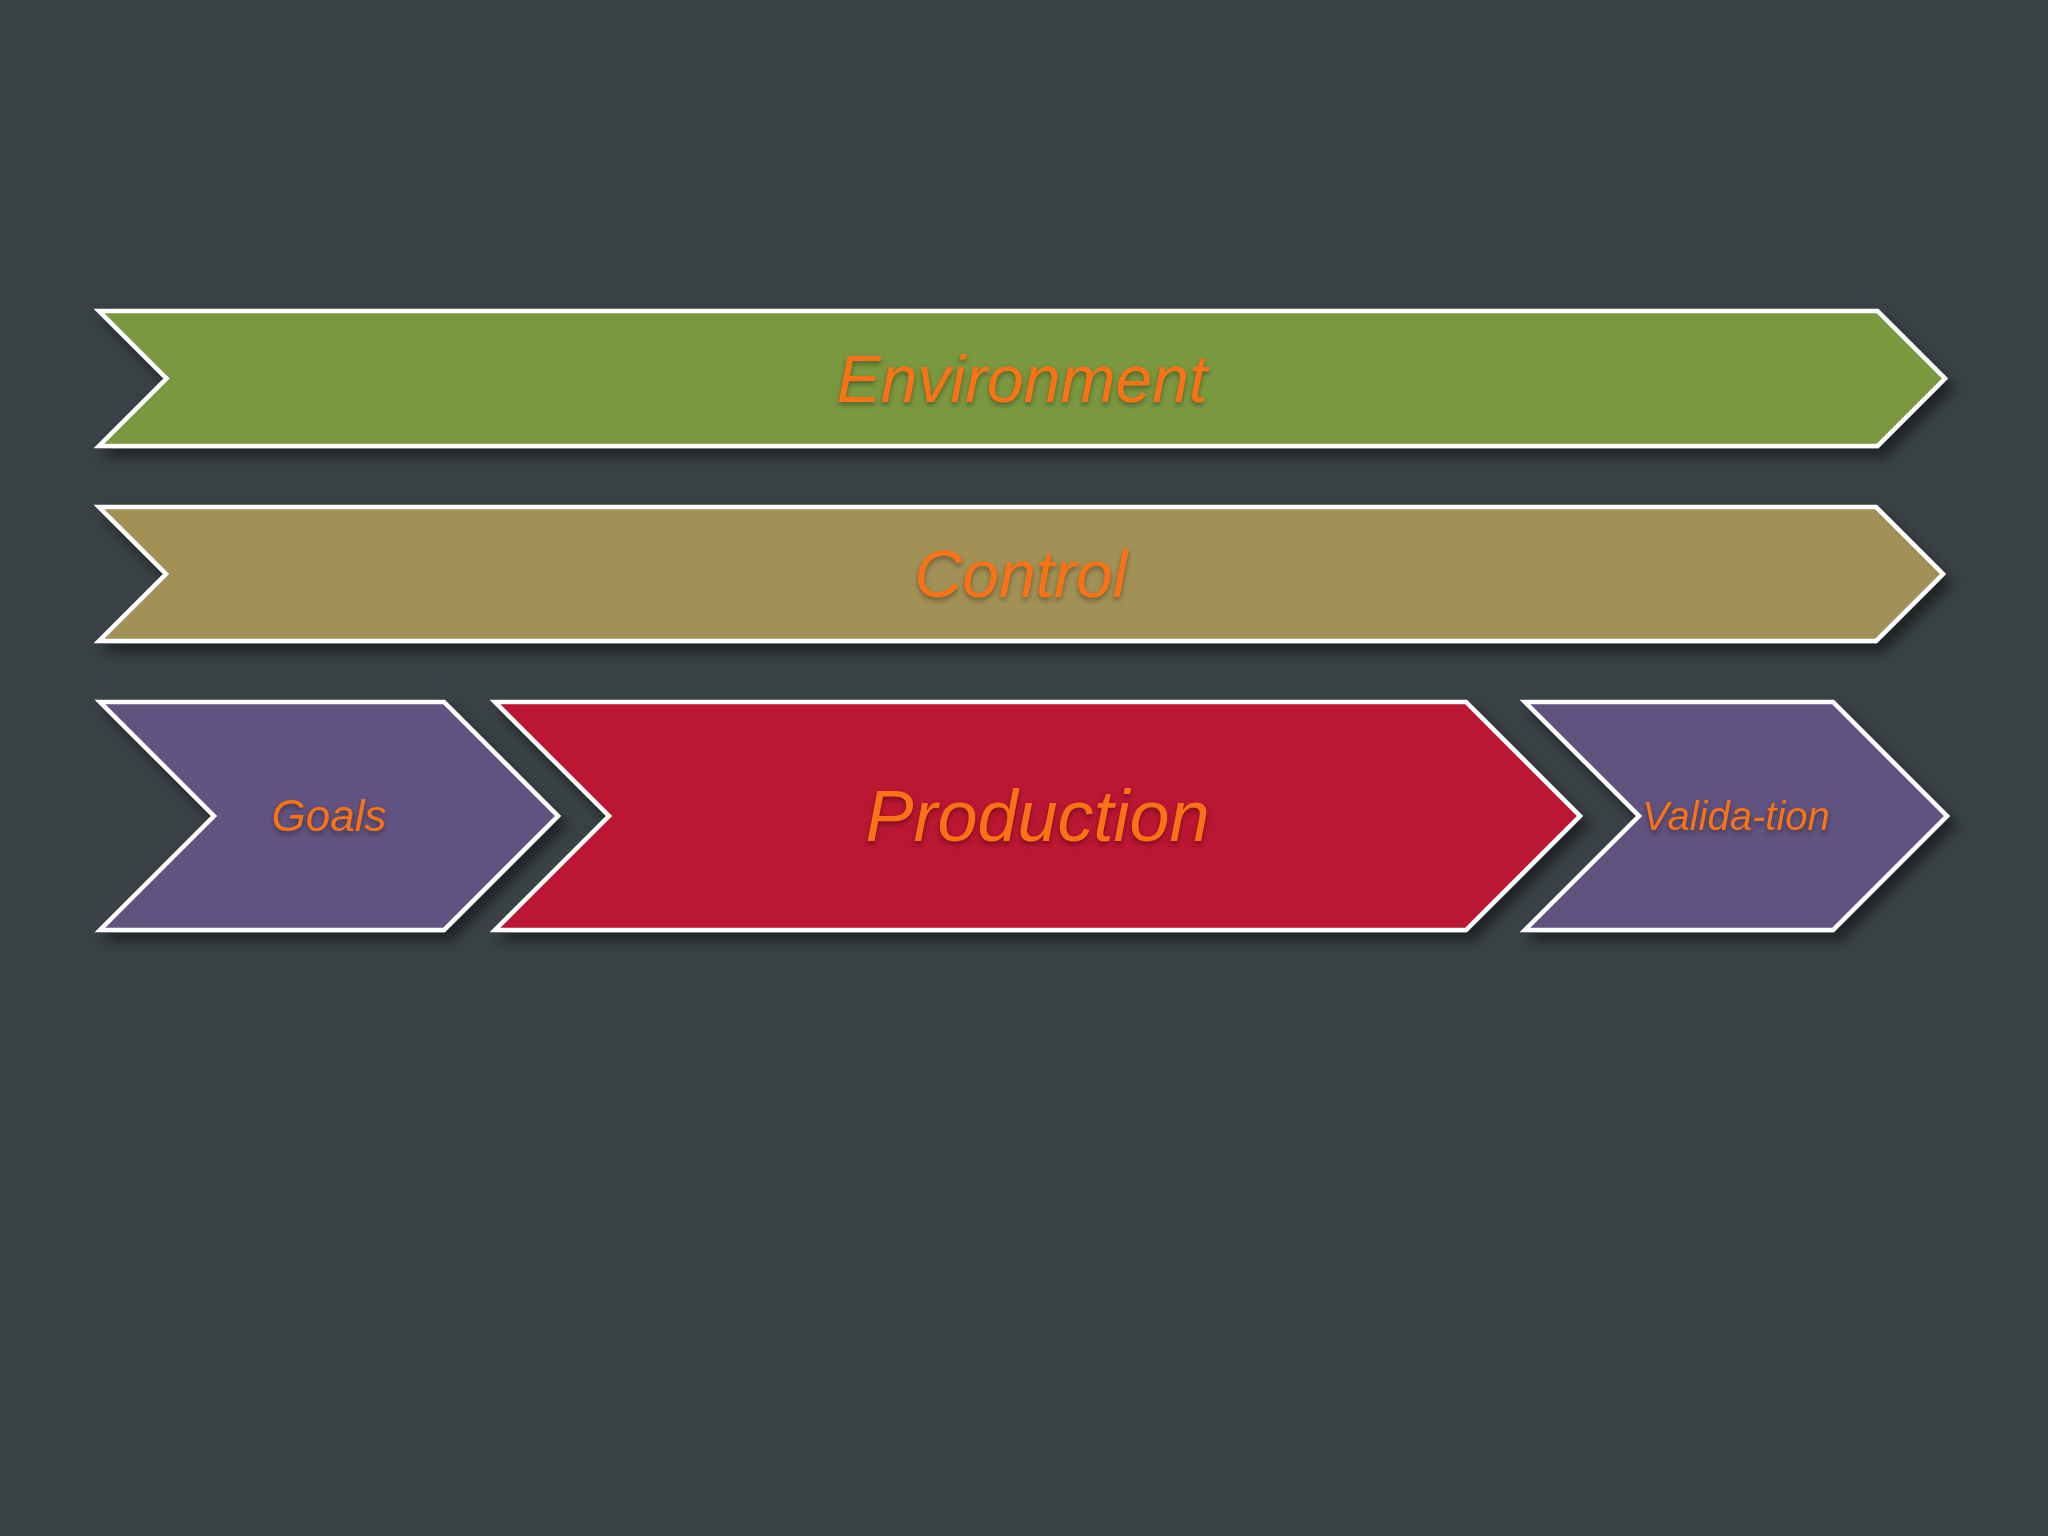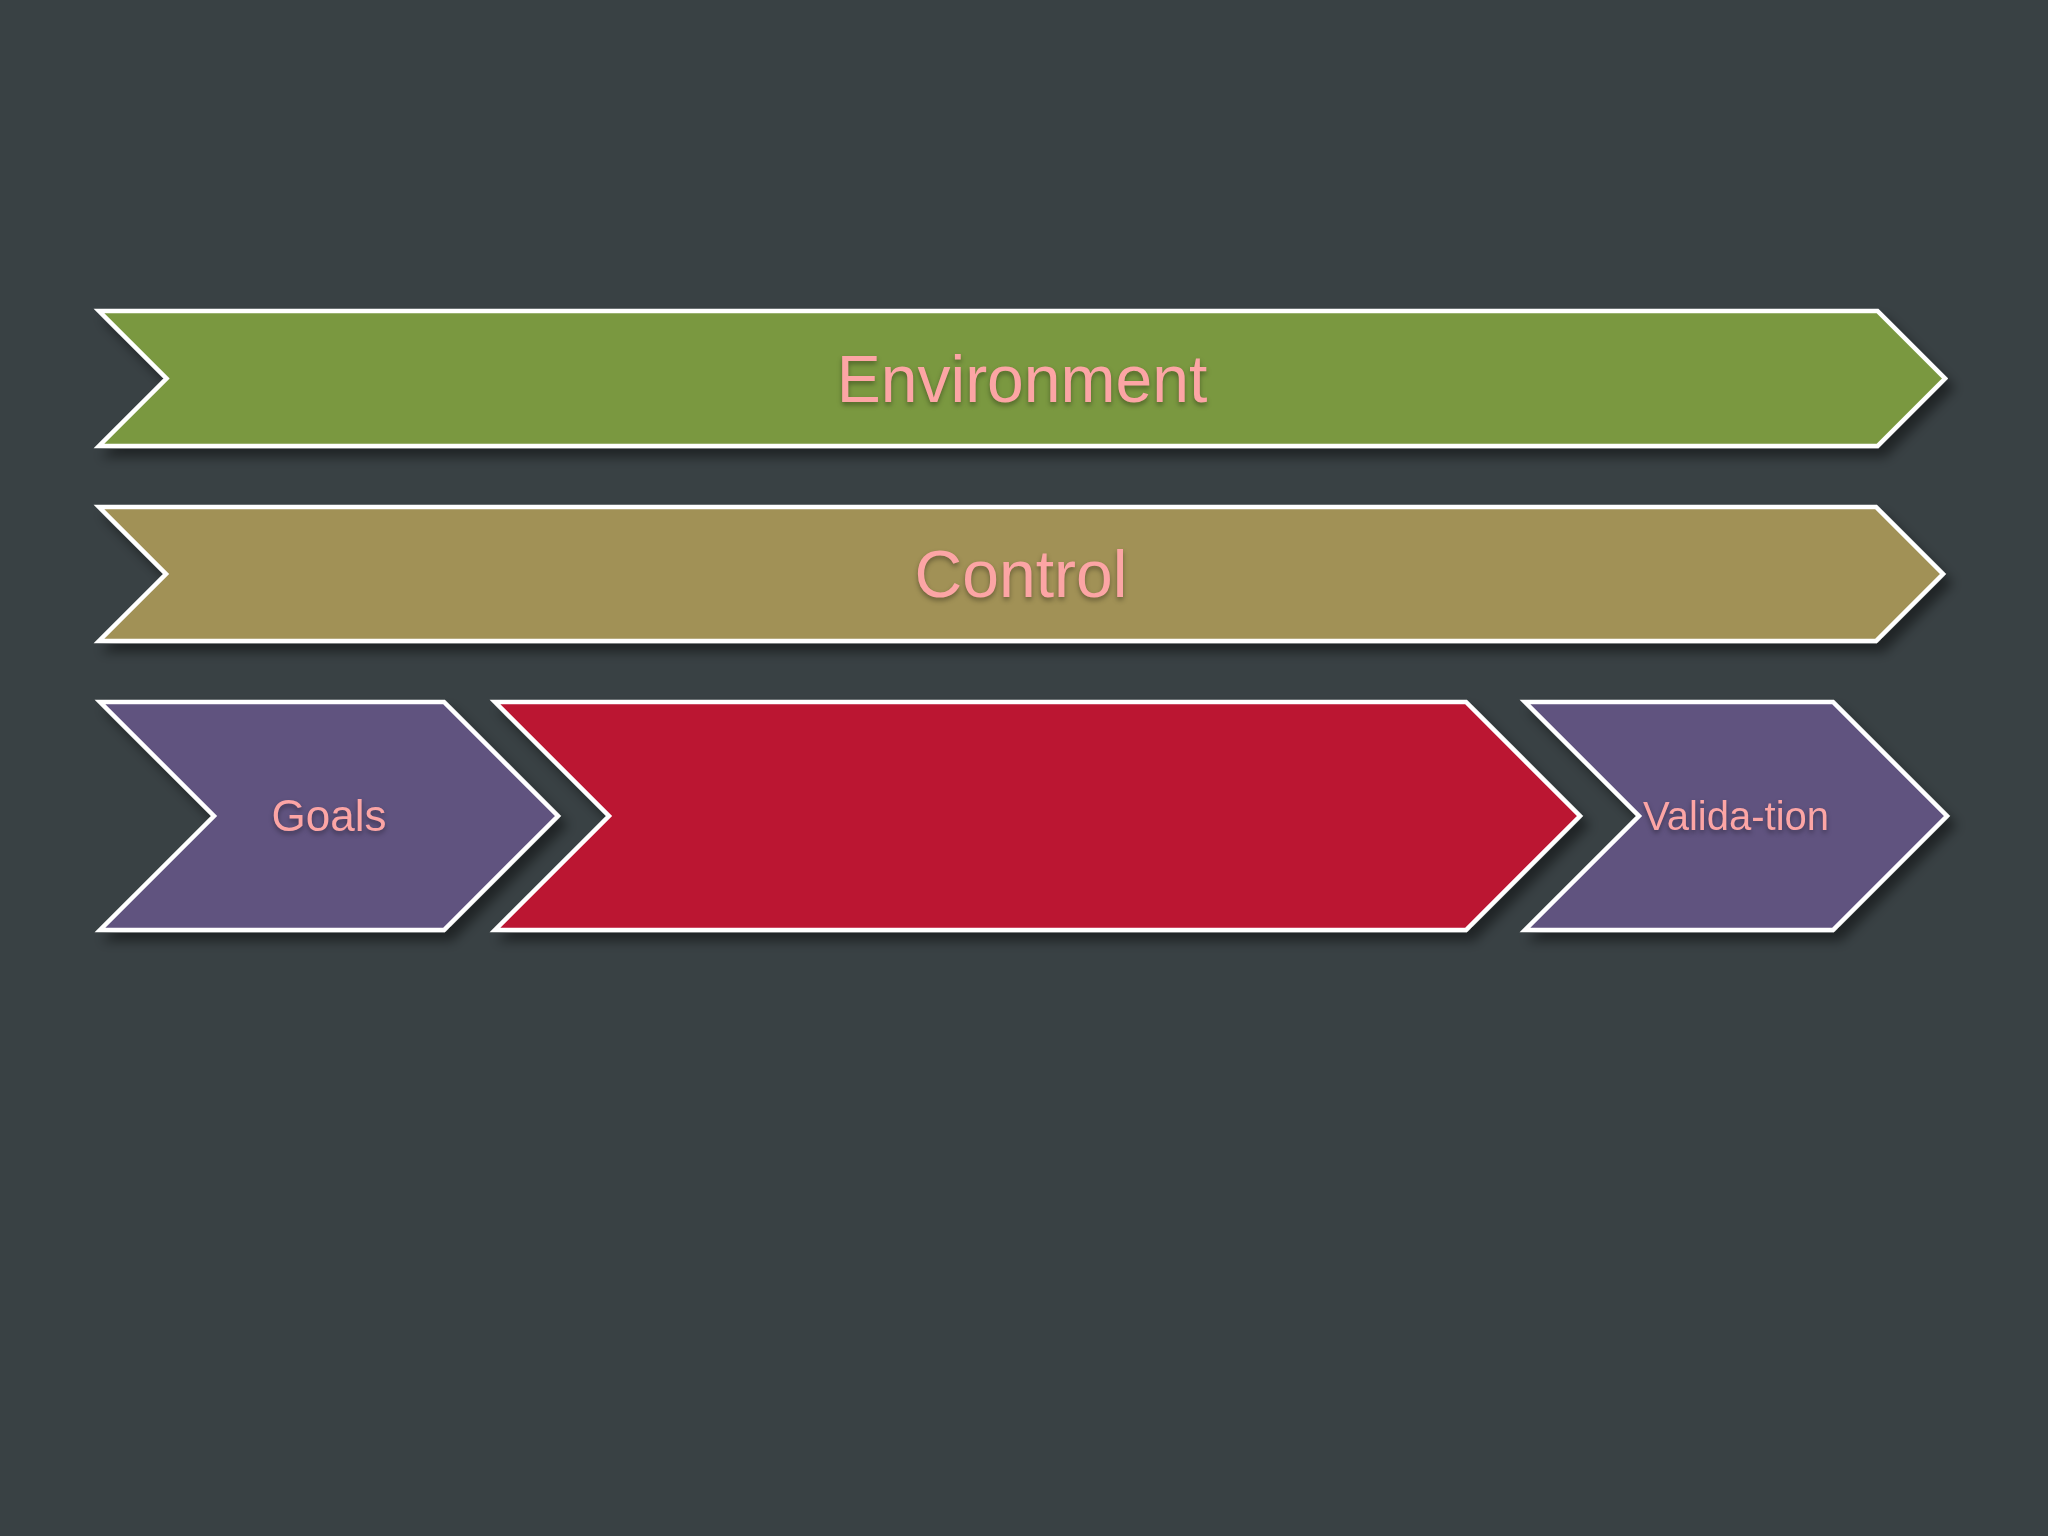--- a/index.html
+++ b/index.html
@@ -28,24 +28,25 @@
     stroke: #ffffff;
     stroke-width: 4.5;
     stroke-linejoin: miter;
     filter: url(#arrow-shadow);
   }
   .label {
     position: absolute;
     display: flex;
     align-items: center;
     justify-content: center;
-    color: #fca5a5;
+    color: #f97316;
     text-shadow: 0 3px 5px rgba(0,0,0,0.35);
     white-space: pre;
     pointer-events: none;
+    font-style: italic;
   }
   .label-environment {
     left: 99px; top: 311px; width: 1846px; height: 135px;
     font-size: 66px;
   }
   .label-control {
     left: 99px; top: 507px; width: 1844px; height: 134px;
     font-size: 66px;
   }
   .label-goals {
@@ -86,19 +87,20 @@
 
     <polygon class="arrow" points="1525,702 1833,702 1947,816 1833,930 1525,930 1639,816" fill="#60527f"></polygon>
   </svg>
 
   <div class="label label-environment">Environment</div>
 
   <div class="label label-control">Control</div>
 
   <div class="label label-goals">Goals</div>
 
+  <div class="label label-production">Production</div>
 
   <div class="label label-validation">
     <span>Valida-</span>
     <span>tion</span>
   </div>
 
 </div>
 
 </body></html>

